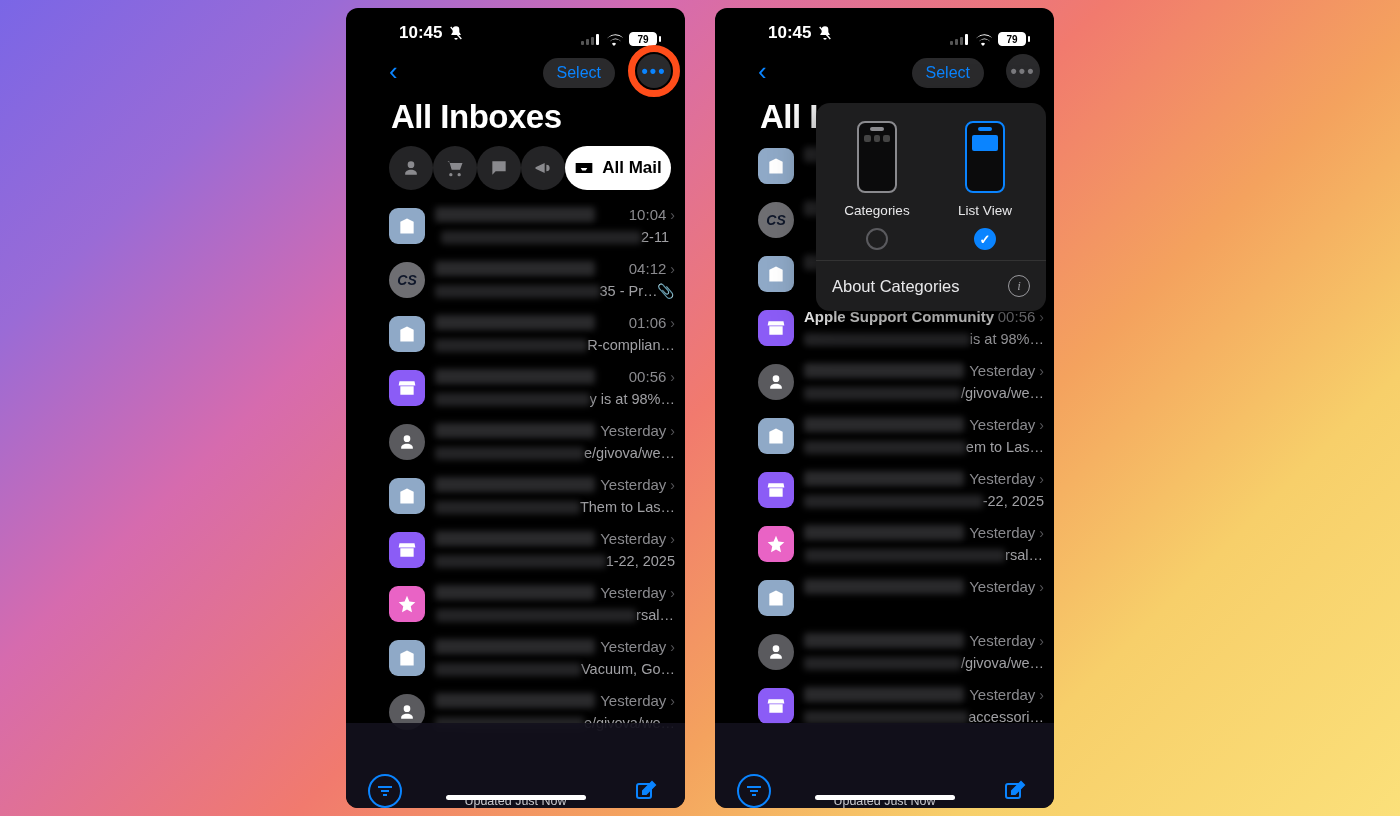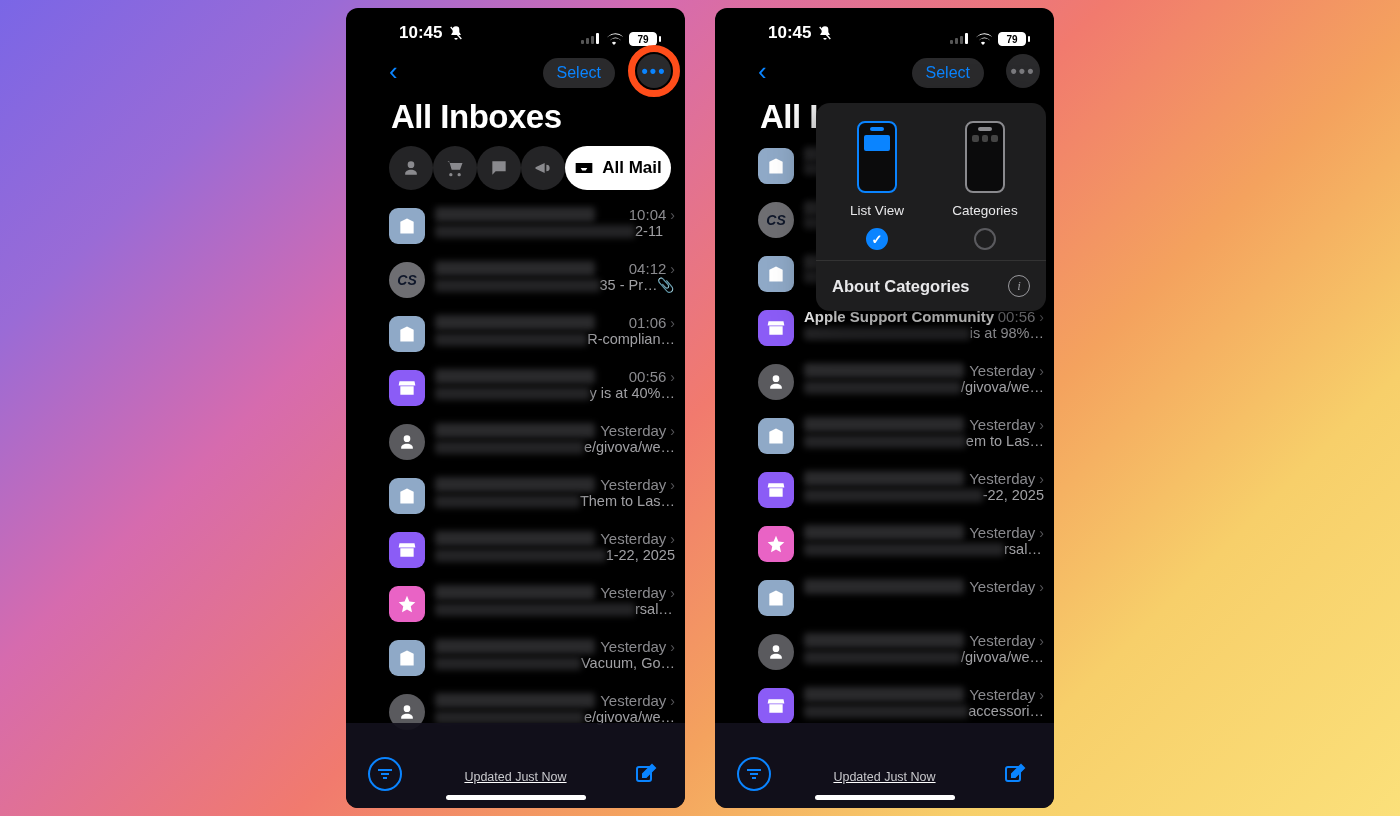--- a/index.html
+++ b/index.html
@@ -10,21 +10,21 @@
     position:relative; overflow:hidden;
   }
   .phones { display:flex; gap:30px; }
   .phone {
     width:339px; height:800px; background:#000; border-radius:12px;
     position:relative; overflow:hidden; color:#fff;padding-left:29px;
   }
   
   .statusbar { display:flex; justify-content:space-between; align-items:center; padding:12px 24px 2px 24px; font-size:17px; font-weight:600; }
   .sb-left { display:flex; align-items:center; gap:6px; }
-  .sb-right { display:flex; align-items:flex-start; gap:6px;margin-top:12px; }
+  .sb-right { display:flex; align-items:center; gap:6px;margin-top:12px; }
   .bell-slash { width:16px; height:16px; }
   .cell { display:flex; align-items:flex-end; gap:2px; height:12px;}
   .cell span { width:3px; background:#555; border-radius:1px;}
   .cell span.on { background:#fff; }
   .cell span:nth-child(1){height:4px}.cell span:nth-child(2){height:6px}.cell span:nth-child(3){height:8px}.cell span:nth-child(4){height:11px}
   .batt { display:flex; align-items:center; gap:2px; }
   .batt-body { width:28px; height:14px; border:1.5px solid #fff; border-radius:4px; position:relative; display:flex; align-items:center; justify-content:center; font-size:10px; font-weight:700; color:#000; background:#fff;}
   .batt-tip { width:2px; height:6px; background:#fff; border-radius:1px;}
   
   .navrow { display:flex; align-items:center; justify-content:space-between; padding:6px 14px 6px 8px; }
@@ -46,47 +46,47 @@
   .list { overflow:hidden; }
   .row { display:flex; align-items:flex-start; padding:4px 10px 4px 14px; gap:10px; height:54px;}
   .avatar { width:36px; height:36px; border-radius:9px; flex-shrink:0; display:flex; align-items:center; justify-content:center; font-size:14px; font-weight:600; color:#0f172a; margin-top:2px;font-style:italic;}
   .av-blue{background:#8fa9c7}.av-grey{background:#6e6e72}.av-store{background:#8b5cf6}.av-person{background:#5a5a5e}.av-star{background:#e963c5}
   .avatar svg{width:20px;height:20px;fill:#fff;}
   .rowbody { flex:1; min-width:0; }
   .rowtop { display:flex; justify-content:space-between; align-items:center; }
   .sender { height:15px; background:#2a2a2c; border-radius:3px; filter:blur(3px); flex:1; max-width:160px;}
   .meta { display:flex; align-items:center; gap:4px; color:#8a8a8e; font-size:15px; white-space:nowrap;}
   .chev { color:#545458; font-size:14px;}
-  .rowsub { display:flex; justify-content:flex-start; align-items:center; margin-top:0;}
+  .rowsub { display:flex; justify-content:center; align-items:center; margin-top:6px;}
   .subj { height:13px; background:#242426; border-radius:3px; filter:blur(3px); flex:1; max-width:200px;}
   .snippet { color:#a0a0a4; font-size:14.5px; white-space:nowrap; overflow:hidden; text-overflow:ellipsis; max-width:110px; text-align:right;}
   .clip { color:#8a8a8e; font-size:14px;}
   
-  .bottombar { position:absolute; bottom:0; left:0; right:0; height:85px; backdrop-filter:blur(20px); background:rgba(20,18,30,.85); display:flex; align-items:center; justify-content:space-between; padding:16px 22px 0 22px;text-decoration:underline;}
+  .bottombar { position:absolute; bottom:0; left:0; right:0; height:85px; backdrop-filter:blur(20px); background:rgba(20,18,30,.85); display:flex; align-items:flex-end; justify-content:space-between; padding:16px 22px 0 22px;}
   .bb-filter,.bb-compose { width:34px; height:34px; border-radius:50%; display:flex; align-items:center; justify-content:center; border:2px solid #0a84ff; color:#0a84ff;}
   .bb-compose { border:none; font-size:22px;}
   .bb-status { color:#c8c8cc; font-size:12.5px; padding-top:6px;}
   .homebar { position:absolute; bottom:8px; left:50%; transform:translateX(-50%); width:140px; height:5px; background:#fff; border-radius:3px;}
   
   .popover { position:absolute; top:95px; right:8px; width:230px; background:#1e1e1f; border-radius:14px; box-shadow:0 10px 40px rgba(0,0,0,.6); overflow:hidden; z-index:10;}
   .pop-body { display:flex; padding:18px 10px 10px 10px; gap:6px;}
   .opt { flex:1; display:flex; flex-direction:column; align-items:center; gap:10px;}
   .phone-ico{ width:40px; height:72px; border:2px solid #8a8a8e; border-radius:8px; position:relative; background:#0b0b0c;}
   .phone-ico.sel{ border-color:#0a84ff;}
   .phone-ico .notch{position:absolute;top:4px;left:50%;transform:translateX(-50%);width:14px;height:4px;background:#8a8a8e;border-radius:2px;}
   .phone-ico.sel .notch{background:#0a84ff;}
   .phone-ico .catbars{position:absolute;top:12px;left:5px;right:5px;display:flex;gap:3px;}
   .phone-ico .catbars span{flex:1;height:7px;background:#444;border-radius:2px;}
   .phone-ico .listblock{position:absolute;top:12px;left:5px;right:5px;height:16px;background:#0a84ff;border-radius:2px;}
   .opt-label{font-size:13.5px;color:#e8e8ea;}
   .radio{width:22px;height:22px;border-radius:50%;border:2px solid #5a5a5e;display:flex;align-items:center;justify-content:center;}
   .radio.checked{background:#0a84ff;border-color:#0a84ff;}
   .radio.checked::after{content:"✓";color:#fff;font-size:13px;font-weight:700;}
   .pop-footer{display:flex;align-items:center;justify-content:space-between;padding:14px 16px;border-top:1px solid #333;}
-  .pop-footer span{font-size:16.5px;color:#e8e8ea;font-weight:bold;}
+  .pop-footer span{font-size:16.5px;color:#e8e8ea;}
   .info{width:22px;height:22px;border:1.5px solid #9a9a9e;border-radius:50%;display:flex;align-items:center;justify-content:center;color:#9a9a9e;font-size:13px;font-family:Georgia,serif;font-style:italic;}
 </style>
 </head>
 <body>
 
 <div class="phones">
 
   <div class="phone">
     <div class="statusbar">
       <div class="sb-left">
@@ -221,21 +221,21 @@
           <div class="rowbody">
             <div class="rowtop">
               <div class="sender"></div>
               <div class="meta">
                 <span>00:56</span>
                 <span class="chev">›</span>
               </div>
             </div>
             <div class="rowsub">
               <div class="subj"></div>
-              <div class="snippet">y is at 40%…</div>
+              <div class="snippet">y is at 98%…</div>
             </div>
           </div>
         </div>
         <div class="row">
           <div class="avatar av-person" style="border-radius: 50%;">
             <svg viewBox="0 0 24 24">
               <path d="M12 12a4 4 0 100-8 4 4 0 000 8zm0 2c-4 0-7 2-7 4.5V20h14v-1.5c0-2.5-3-4.5-7-4.5z"></path>
             </svg>
           </div>
           <div class="rowbody">
@@ -619,39 +619,39 @@
               <div class="subj"></div>
               <div class="snippet">accessori…</div>
             </div>
           </div>
         </div>
       </div>
 
     <div class="popover">
       <div class="pop-body">
         <div class="opt">
-          <div class="phone-ico sel">
-            <div class="notch"></div>
-              <div class="listblock"></div>
-          </div>
-          <div class="opt-label">List View</div>
-          <div class="radio checked"></div>
-        </div>
-        <div class="opt">
           <div class="phone-ico">
             <div class="notch"></div>
               <div class="catbars">
                 <span></span>
                 <span></span>
                 <span></span>
               </div>
           </div>
           <div class="opt-label">Categories</div>
           <div class="radio"></div>
         </div>
+        <div class="opt">
+          <div class="phone-ico sel">
+            <div class="notch"></div>
+              <div class="listblock"></div>
+          </div>
+          <div class="opt-label">List View</div>
+          <div class="radio checked"></div>
+        </div>
       </div>
       <div class="pop-footer">
         <span>About Categories</span>
         <div class="info">i</div>
       </div>
     </div>
 
     <div class="bottombar">
       <div class="bb-filter">
           <svg width="16" height="12" viewBox="0 0 16 12" fill="none" stroke="#0a84ff" stroke-width="2">

